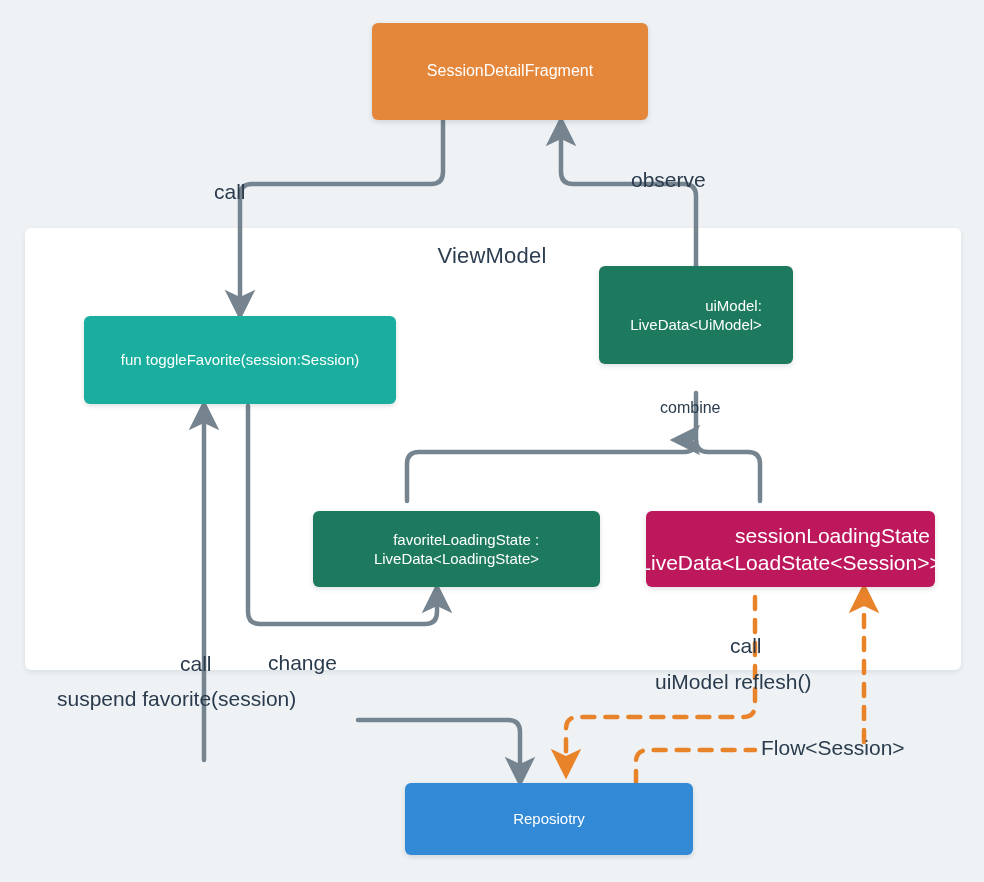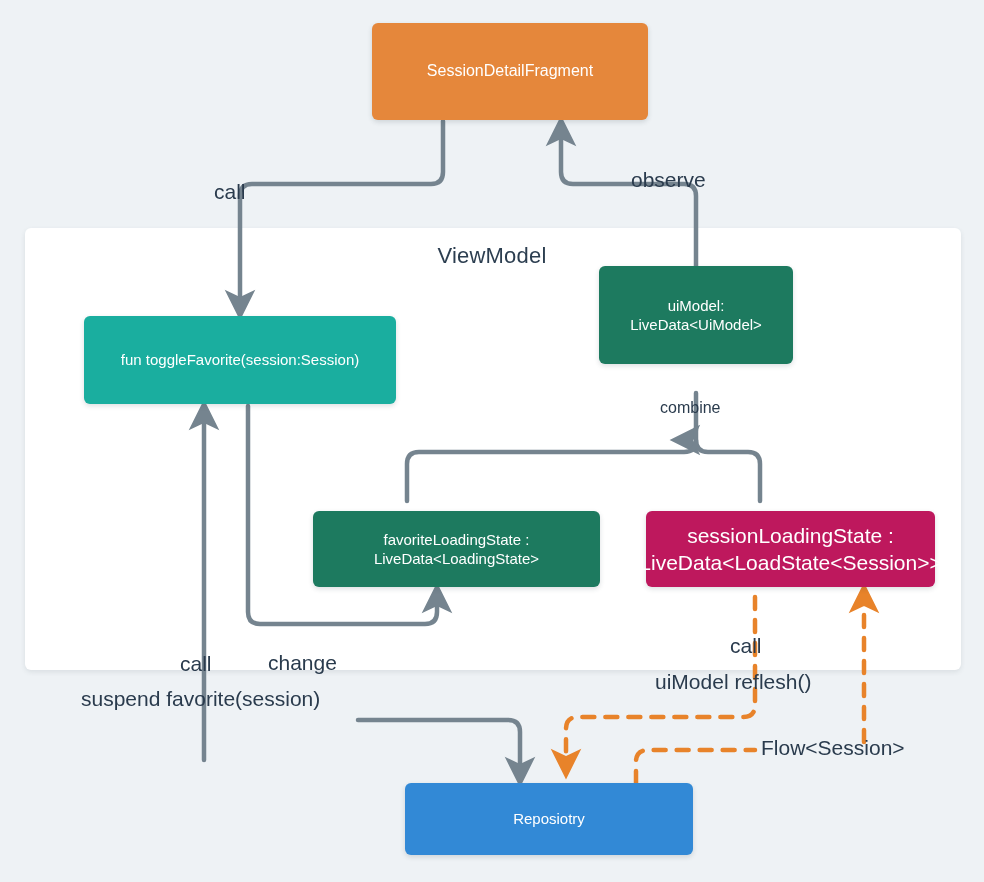--- a/index.html
+++ b/index.html
@@ -53,21 +53,21 @@
     align-items: center;
     justify-content: center;
     text-align: center;
     color: #ffffff;
     border-radius: 6px;
     box-shadow: 0 2px 5px rgba(40,55,70,0.16);
     box-sizing: border-box;
     line-height: 1.3;
     padding: 4px 10px;
   }
-  .node .node-text { white-space: pre-line; display: block; }
+  .node .node-text { white-space: pre-line; display: block; text-align: right; }
 
   #node-fragment {
     left: 372px; top: 23px; width: 276px; height: 97px;
     background: #e5873b;
     font-size: 16px;
   }
   #node-togglefav {
     left: 84px; top: 316px; width: 312px; height: 88px;
     background: #1aae9f;
     font-size: 15px;
@@ -99,21 +99,21 @@
     position: absolute;
     color: #2a3b4d;
     font-size: 21px;
     white-space: nowrap;
   }
   #label-call-top     { left: 214px; top: 180px; }
   #label-observe      { left: 631px; top: 168px; }
   #label-combine      { left: 660px; top: 399px; font-size: 16px; }
   #label-change       { left: 268px; top: 611px; margin-top: 40px; }
   #label-call-left    { left: 180px; top: 652px; }
-  #label-suspend-fav  { left: 57px; top: 687px; margin-left: 24px; }
+  #label-suspend-fav  { left: 57px; top: 687px; }
   #label-call-right   { left: 730px; top: 634px; }
   #label-suspend-refl { left: 655px; top: 670px; }
   #label-flow         { left: 761px; top: 736px; }
 </style>
 </head>
 <body>
 
 <div id="canvas">
 
   <div class="panel-layer">

